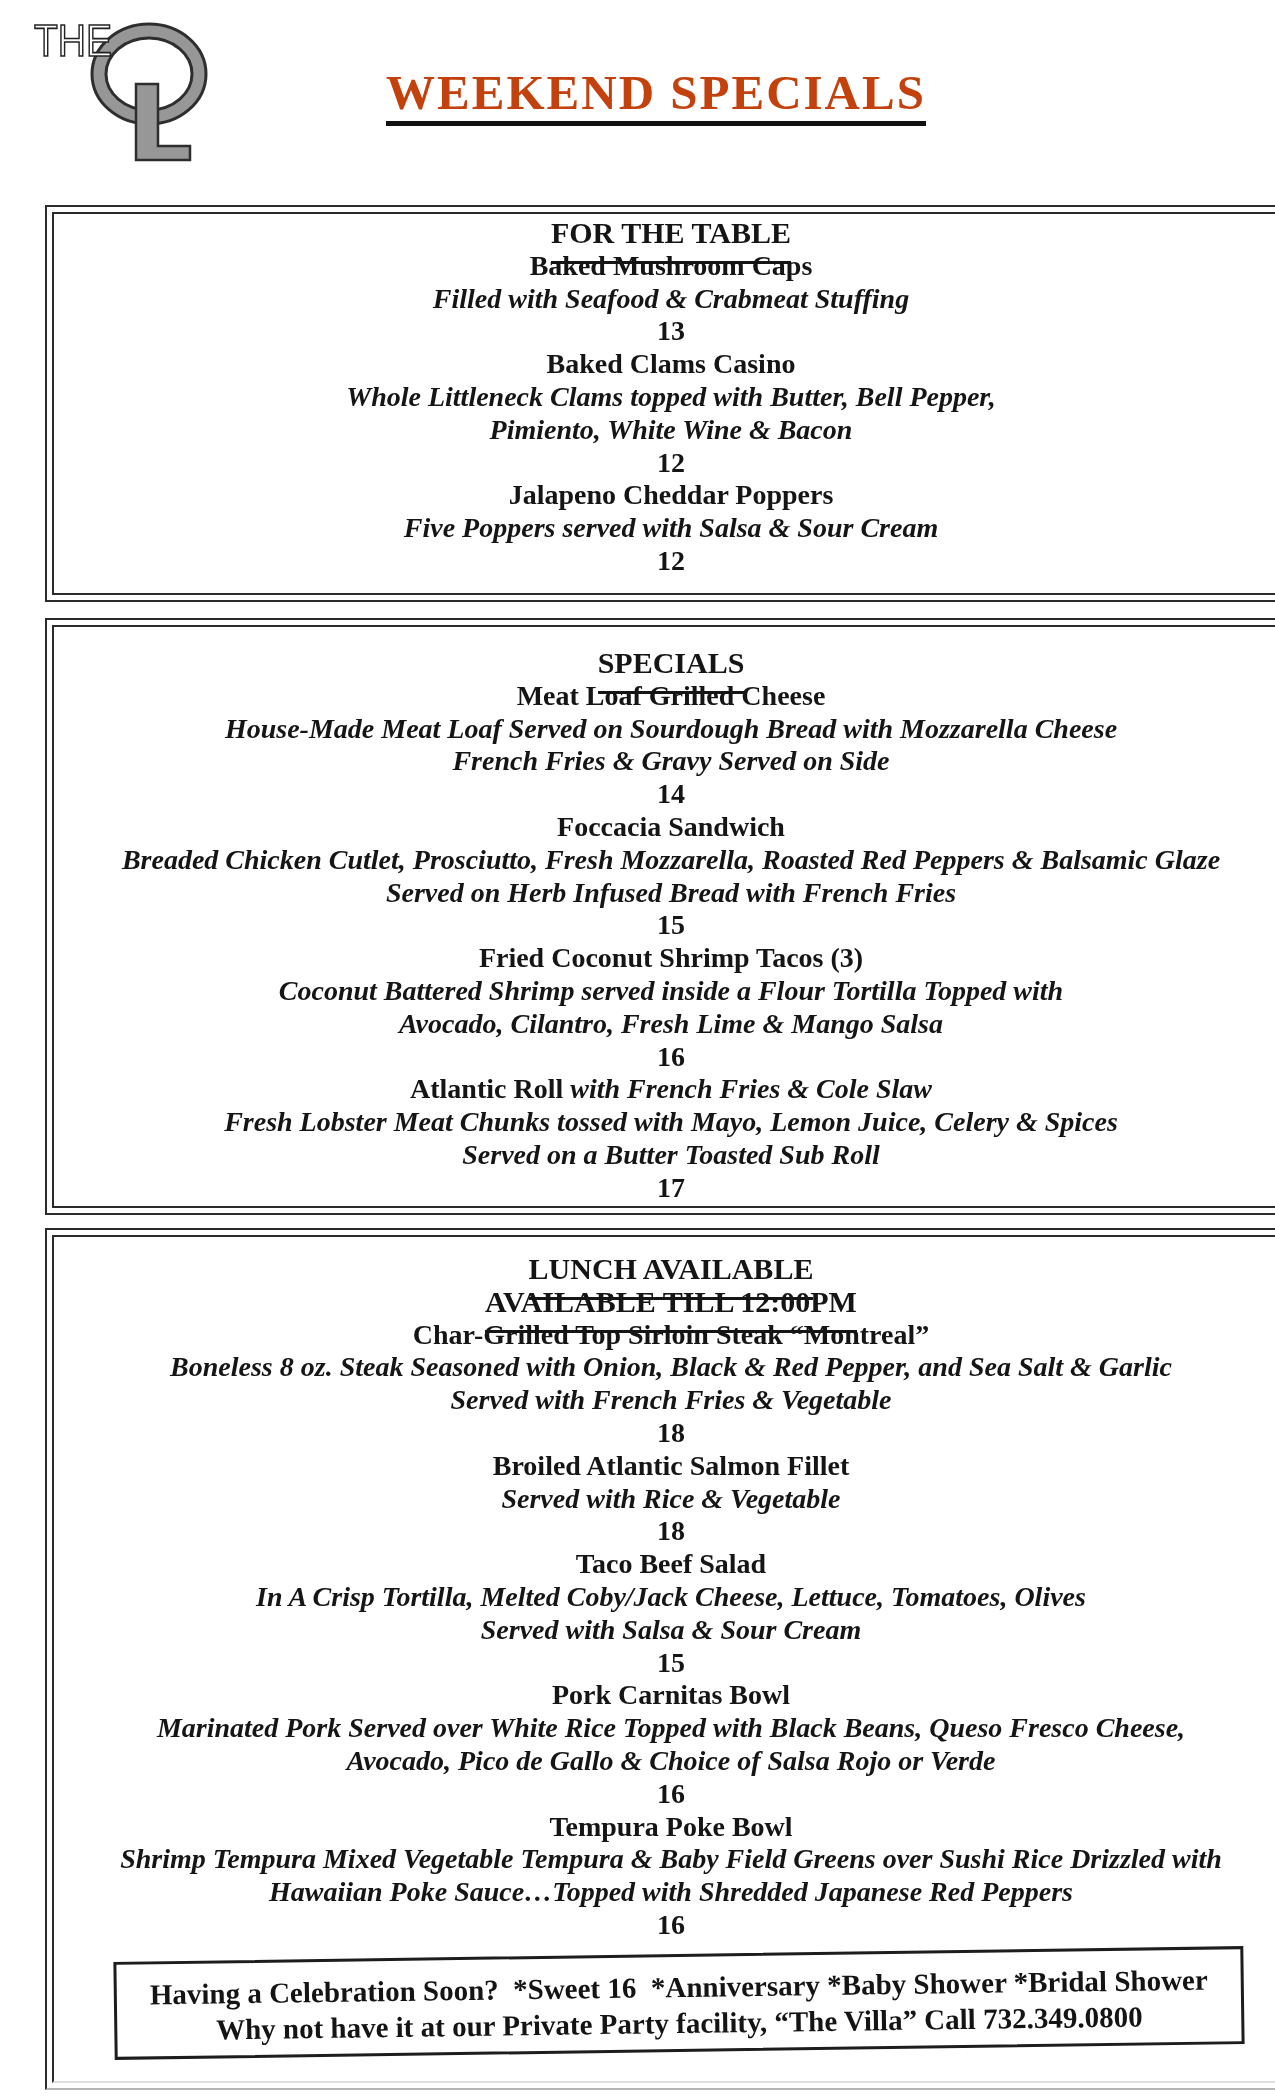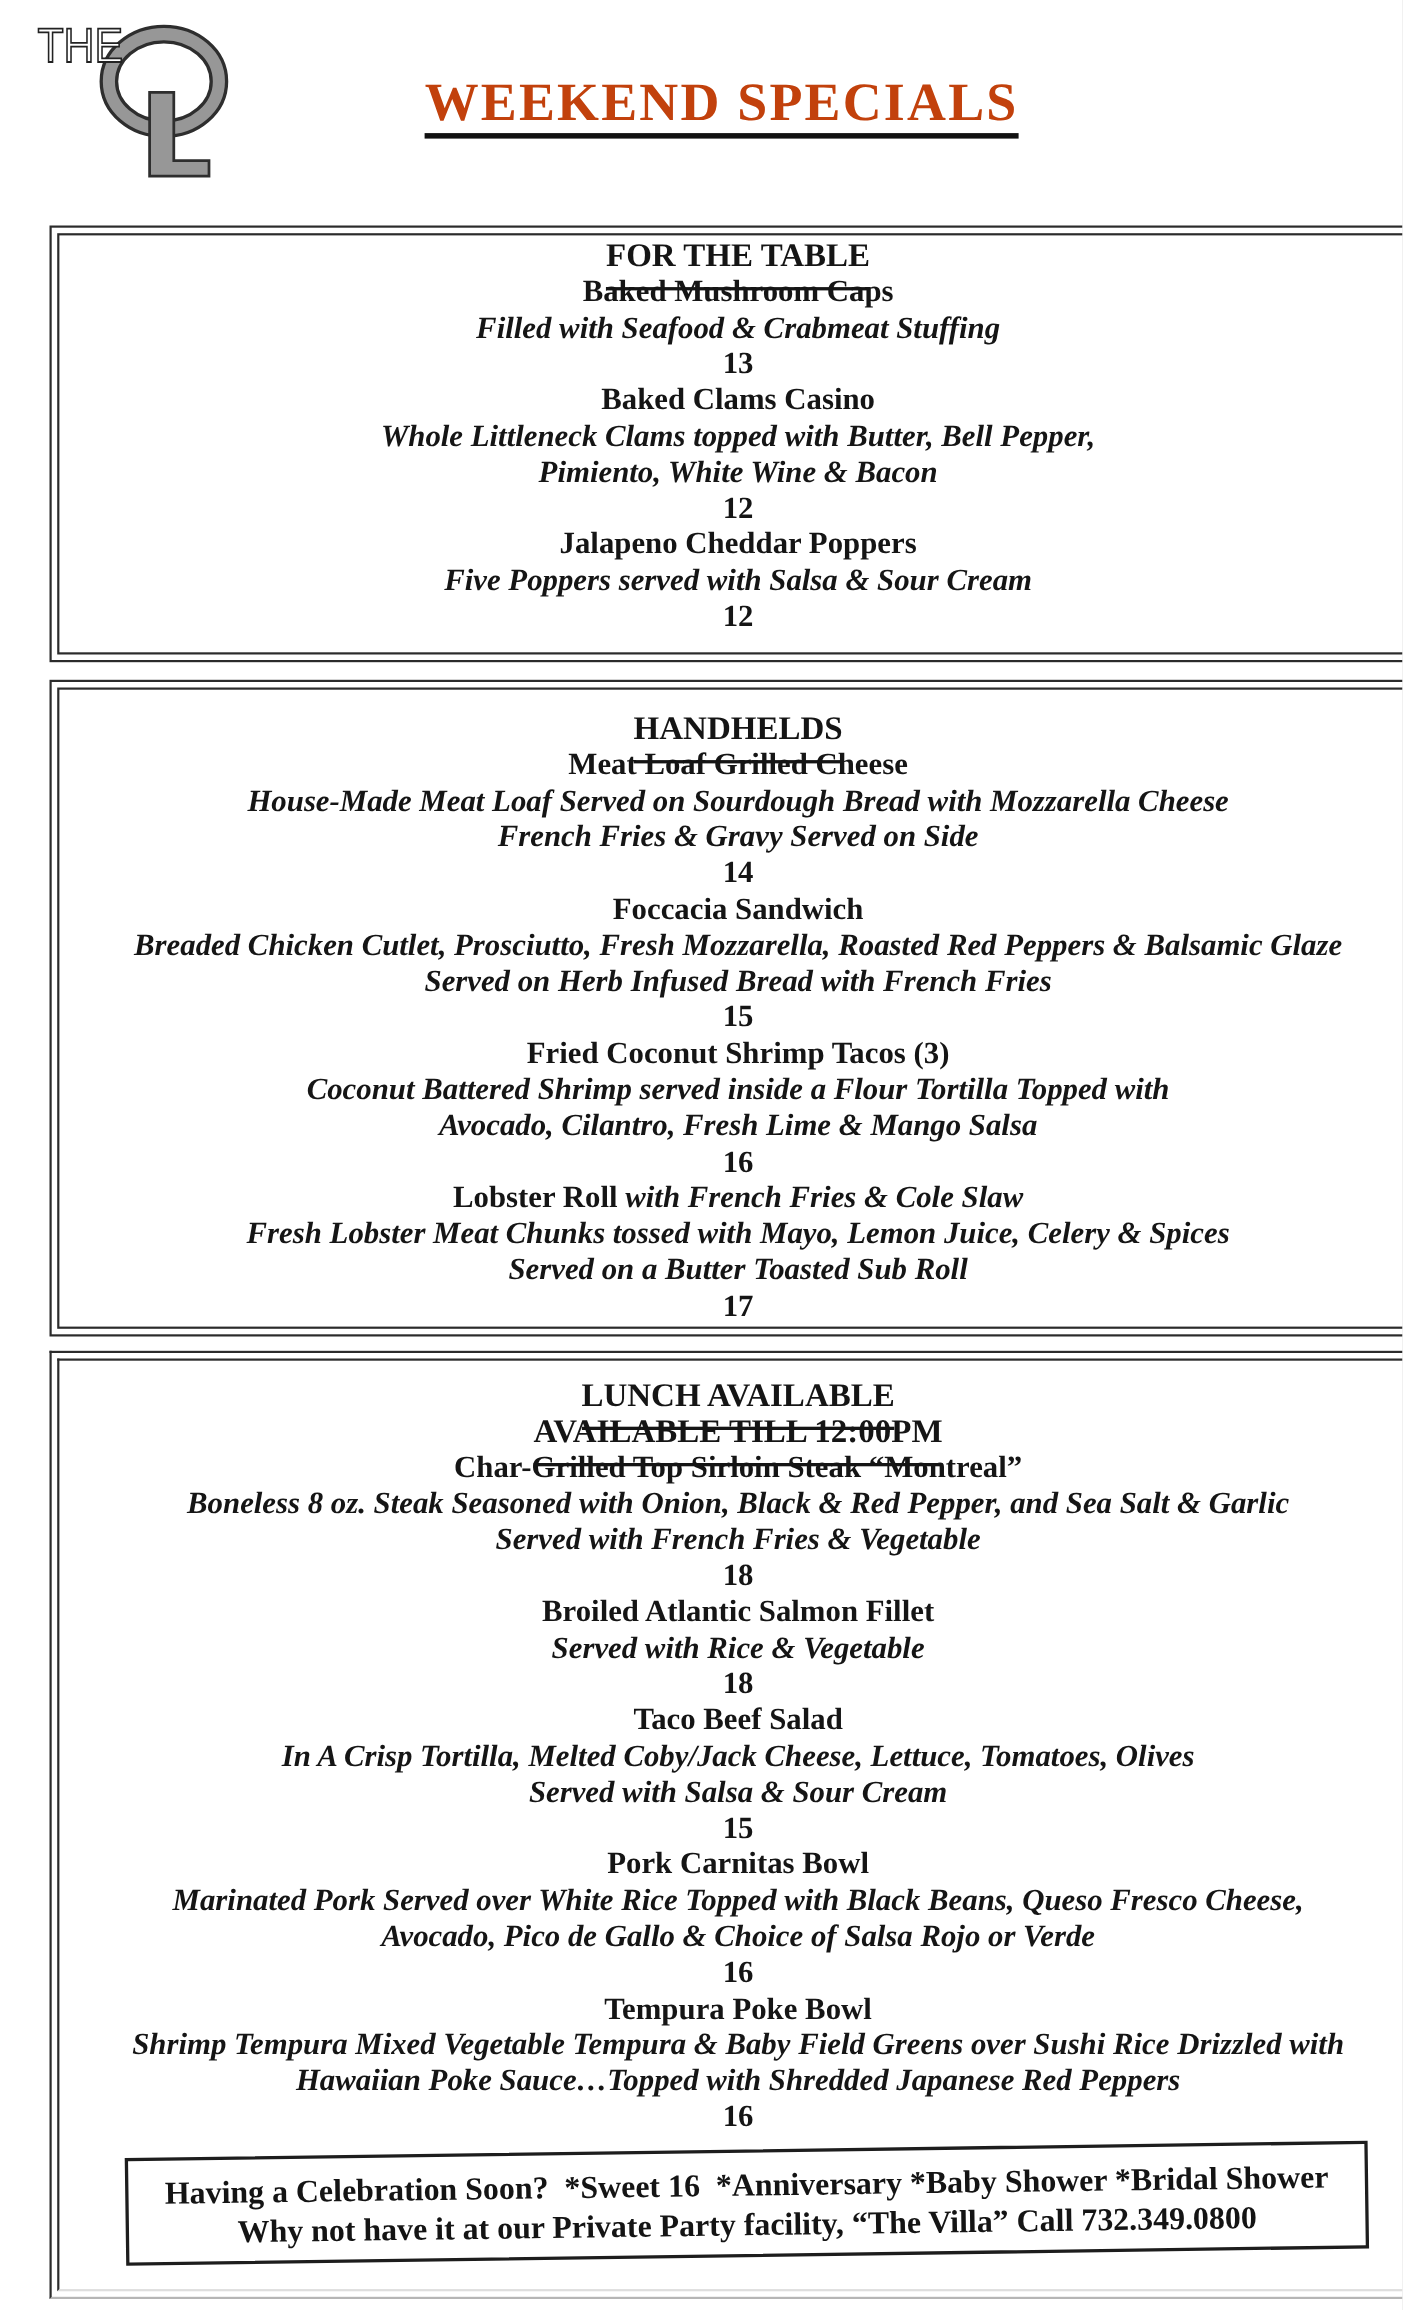--- a/index.html
+++ b/index.html
@@ -100,38 +100,38 @@
       <div class="line item-price">12</div>
 
       <div class="line item-name">Jalapeno Cheddar Poppers</div>
       <div class="line item-desc">Five Poppers served with Salsa &amp; Sour Cream</div>
       <div class="line item-price">12</div>
     </div>
   </section>
 
   <section class="menu-box box2">
     <div class="inner">
-      <div class="line heading"><span class="hu">HANDHELDS</span></div>
+      <div class="line heading"><span class="hu">SPECIALS</span></div>
 
       <div class="line item-name">Meat Loaf Grilled Cheese</div>
       <div class="line item-desc">House-Made Meat Loaf Served on Sourdough Bread with Mozzarella Cheese</div>
       <div class="line item-desc">French Fries &amp; Gravy Served on Side</div>
       <div class="line item-price">14</div>
 
       <div class="line item-name">Foccacia Sandwich</div>
       <div class="line item-desc">Breaded Chicken Cutlet, Prosciutto, Fresh Mozzarella, Roasted Red Peppers &amp; Balsamic Glaze</div>
       <div class="line item-desc">Served on Herb Infused Bread with French Fries</div>
       <div class="line item-price">15</div>
 
       <div class="line item-name">Fried Coconut Shrimp Tacos (3)</div>
       <div class="line item-desc">Coconut Battered Shrimp served inside a Flour Tortilla Topped with</div>
       <div class="line item-desc">Avocado, Cilantro, Fresh Lime &amp; Mango Salsa</div>
       <div class="line item-price">16</div>
 
-      <div class="line item-name"><span>Lobster Roll</span> <span class="suffix-italic">with French Fries &amp; Cole Slaw</span></div>
+      <div class="line item-name"><span>Atlantic Roll</span> <span class="suffix-italic">with French Fries &amp; Cole Slaw</span></div>
       <div class="line item-desc">Fresh Lobster Meat Chunks tossed with Mayo, Lemon Juice, Celery &amp; Spices</div>
       <div class="line item-desc">Served on a Butter Toasted Sub Roll</div>
       <div class="line item-price">17</div>
     </div>
   </section>
 
   <section class="menu-box box3">
     <div class="inner">
       <div class="line heading"><span class="hu">LUNCH AVAILABLE</span></div>
       <div class="line heading"><span class="hu">AVAILABLE TILL 12:00PM</span></div>

